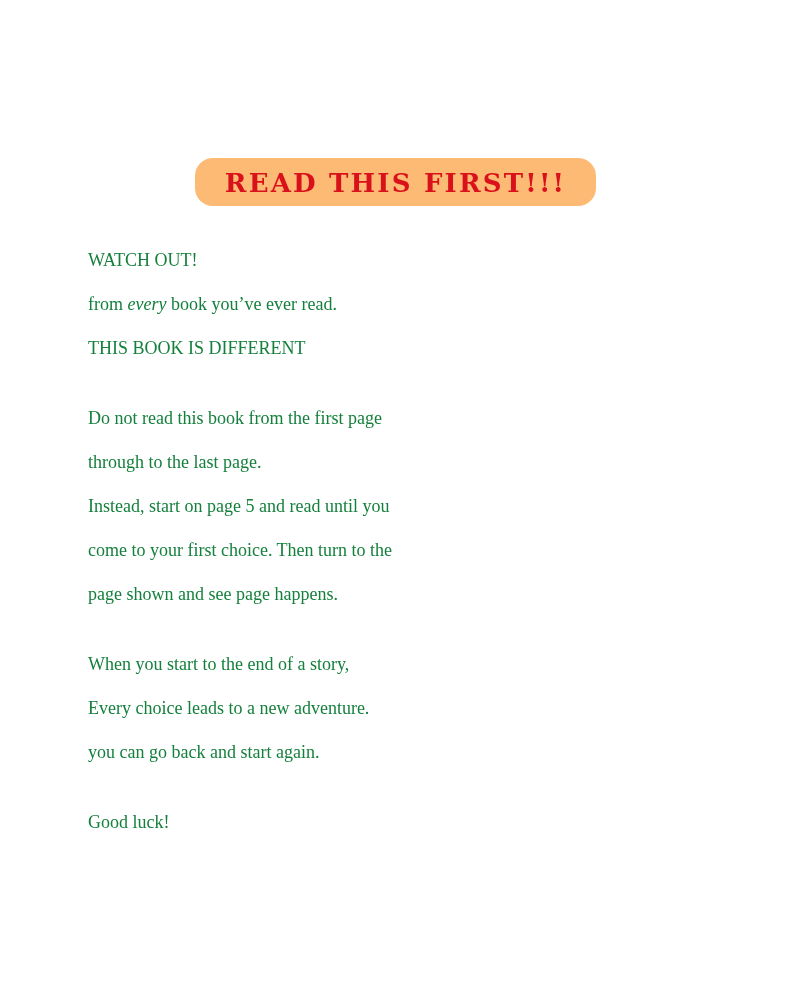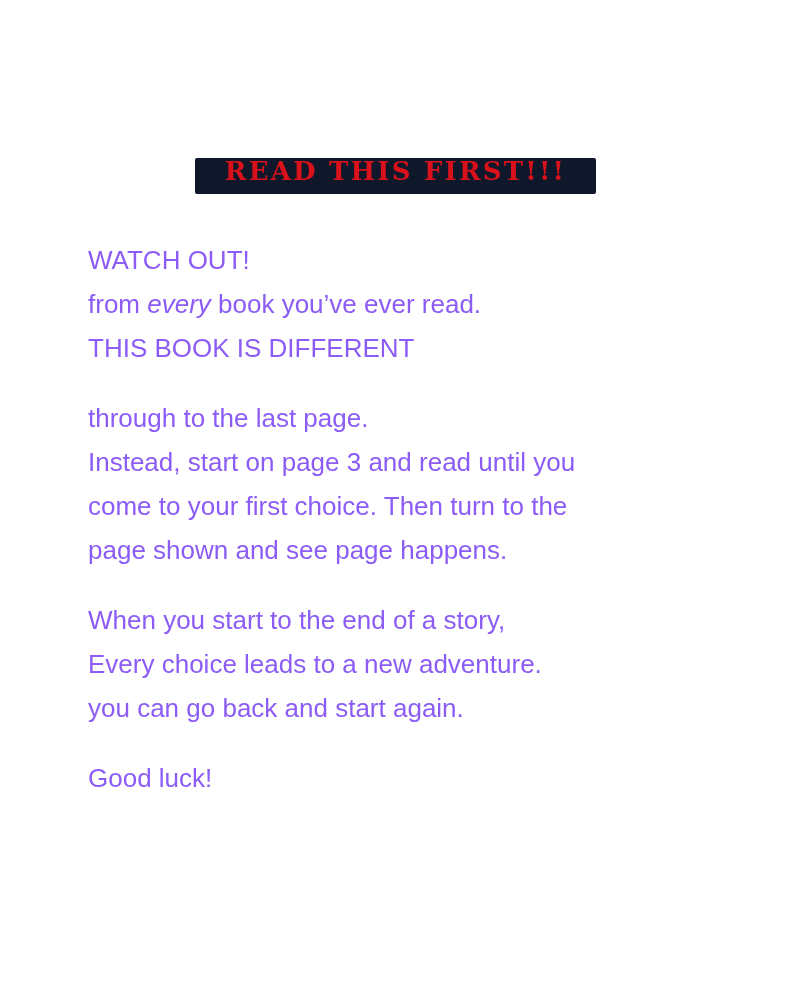--- a/index.html
+++ b/index.html
@@ -23,23 +23,23 @@
   }
   .banner-wrap {
     position: absolute;
     top: 158px;
     left: 0;
     width: 791px;
     display: flex;
     justify-content: center;
   }
   .banner {
-    background: #0f172a;
-    border-radius: 2px;
-    padding: 0 30px 10px 30px;
+    background: #fdba74;
+    border-radius: 18px;
+    padding: 12px 30px 10px 30px;
     display: inline-block;
     line-height: 1;
     box-shadow: none;
   }
   .banner-text {
     font-family: "DejaVu Serif", serif;
     font-weight: bold;
     font-size: 26px;
     letter-spacing: 2.2px;
     color: #d8111b;
@@ -51,24 +51,24 @@
     left: 88px;
     width: 640px;
   }
   .para {
     margin: 0 0 26px 0;
   }
   .para:last-child {
     margin-bottom: 8px;
   }
   .line {
-    font-family: Liberation Sans, sans-serif;
-    font-size: 26px;
+    font-family: Liberation Serif, serif;
+    font-size: 18px;
     line-height: 44px;
-    color: #8b5cf6;
+    color: #15803d;
     white-space: pre-wrap;
   }
   .p1 .line {
     line-height: 44px;
   }
   .p2 .line, .p3 .line, .p4 .line {
     line-height: 44px;
   }
 </style>
 </head>
@@ -84,22 +84,23 @@
 
   <div class="body-copy">
 
     <div class="para p1">
       <div class="line">WATCH OUT!</div>
       <div class="line">from <i>every</i> book you’ve ever read.</div>
       <div class="line">THIS BOOK IS DIFFERENT</div>
     </div>
 
     <div class="para p2">
+      <div class="line">Do not read this book from the first page</div>
       <div class="line">through to the last page.</div>
-      <div class="line">Instead, start on page 3 and read until you</div>
+      <div class="line">Instead, start on page 5 and read until you</div>
       <div class="line">come to your first choice. Then turn to the</div>
       <div class="line">page shown and see page happens.</div>
     </div>
 
     <div class="para p3">
       <div class="line">When you start to the end of a story,</div>
       <div class="line">Every choice leads to a new adventure.</div>
       <div class="line">you can go back and start again.</div>
     </div>
 

